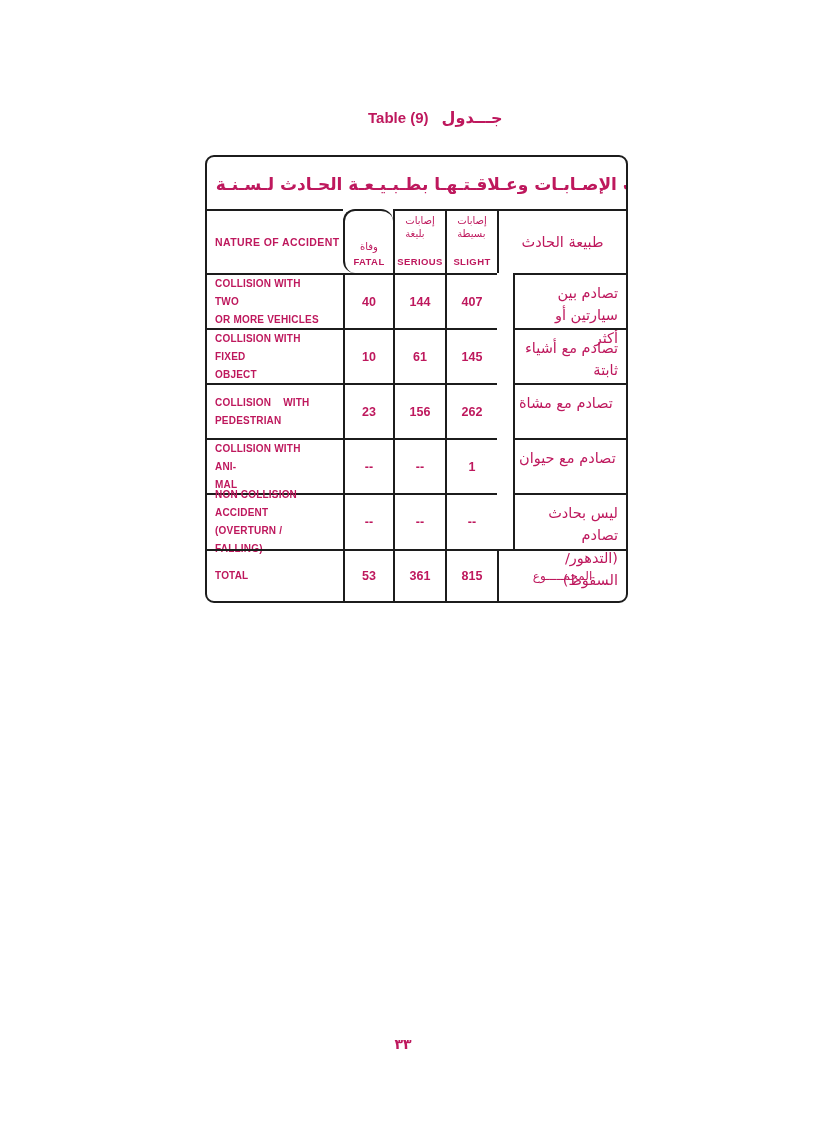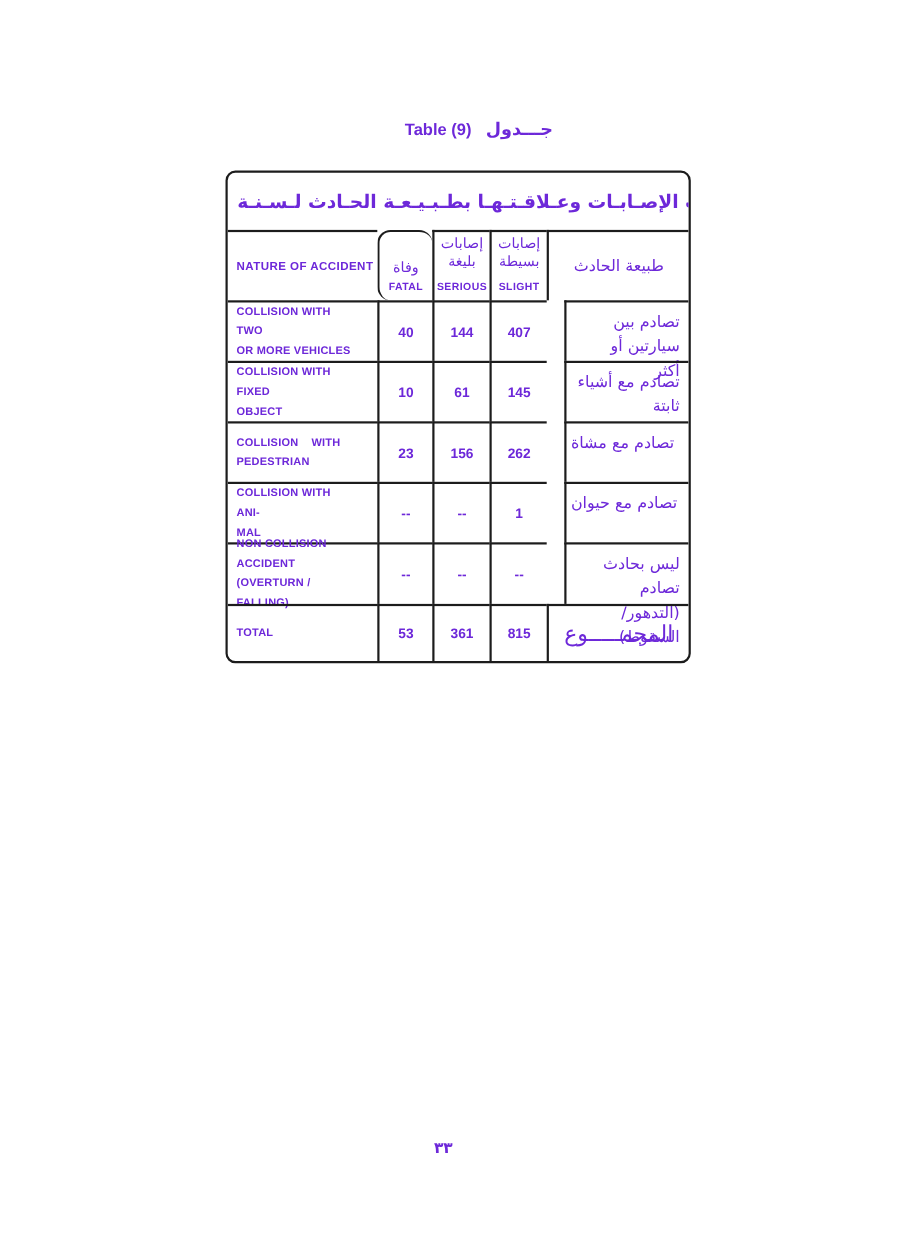--- a/index.html
+++ b/index.html
@@ -1,21 +1,21 @@
 <!DOCTYPE html>
 <html><head>
 <meta charset="utf-8">
 <style>
   html, body { margin: 0; padding: 0; background: #ffffff; }
   .page {
     position: relative;
     width: 818px;
     height: 1123px;
     background: #ffffff;
-    color: #6d28d9;
+    color: #be185d;
     font-family: "Liberation Sans", sans-serif;
     overflow: hidden;
     text-decoration: underline;
   }
 
   
   .page-heading {
     position: absolute;
     left: 368px;
     top: 108px;
@@ -82,23 +82,23 @@
   .hdr-stat {
     flex-direction: column;
     align-items: center;
     padding: 3px 1px 6px 1px;
   }
   .hdr-stat.end { justify-content: flex-end; gap: 3px; border-radius: 12px; }
   .hdr-stat.between { justify-content: space-between; }
   .h-ar {
     font-family: "DejaVu Sans", sans-serif;
     direction: rtl;
-    font-size: 13px;
+    font-size: 10px;
     line-height: 1.3;
-    text-align: center;
+    text-align: left;
     white-space: pre-line;
   }
   .h-en { font-size: 9.5px; font-weight: bold; letter-spacing: 0.4px; }
   .hdr-ar {
     align-items: center;
     justify-content: center;
     font-family: "DejaVu Sans", sans-serif;
     direction: rtl;
     font-size: 14.5px;
   }
@@ -131,21 +131,21 @@
     line-height: 1.55;
     white-space: pre-wrap;
     margin-left: 16px;
   }
   .ar-total {
     align-items: center;
     justify-content: center;
     padding: 0;
     font-family: "DejaVu Sans", sans-serif;
     direction: rtl;
-    font-size: 20px;
+    font-size: 12px;
   }
 
   
   .page-number {
     position: absolute;
     left: 0;
     right: 12px;
     top: 1036px;
     text-align: center;
     font-family: "DejaVu Sans", sans-serif;

